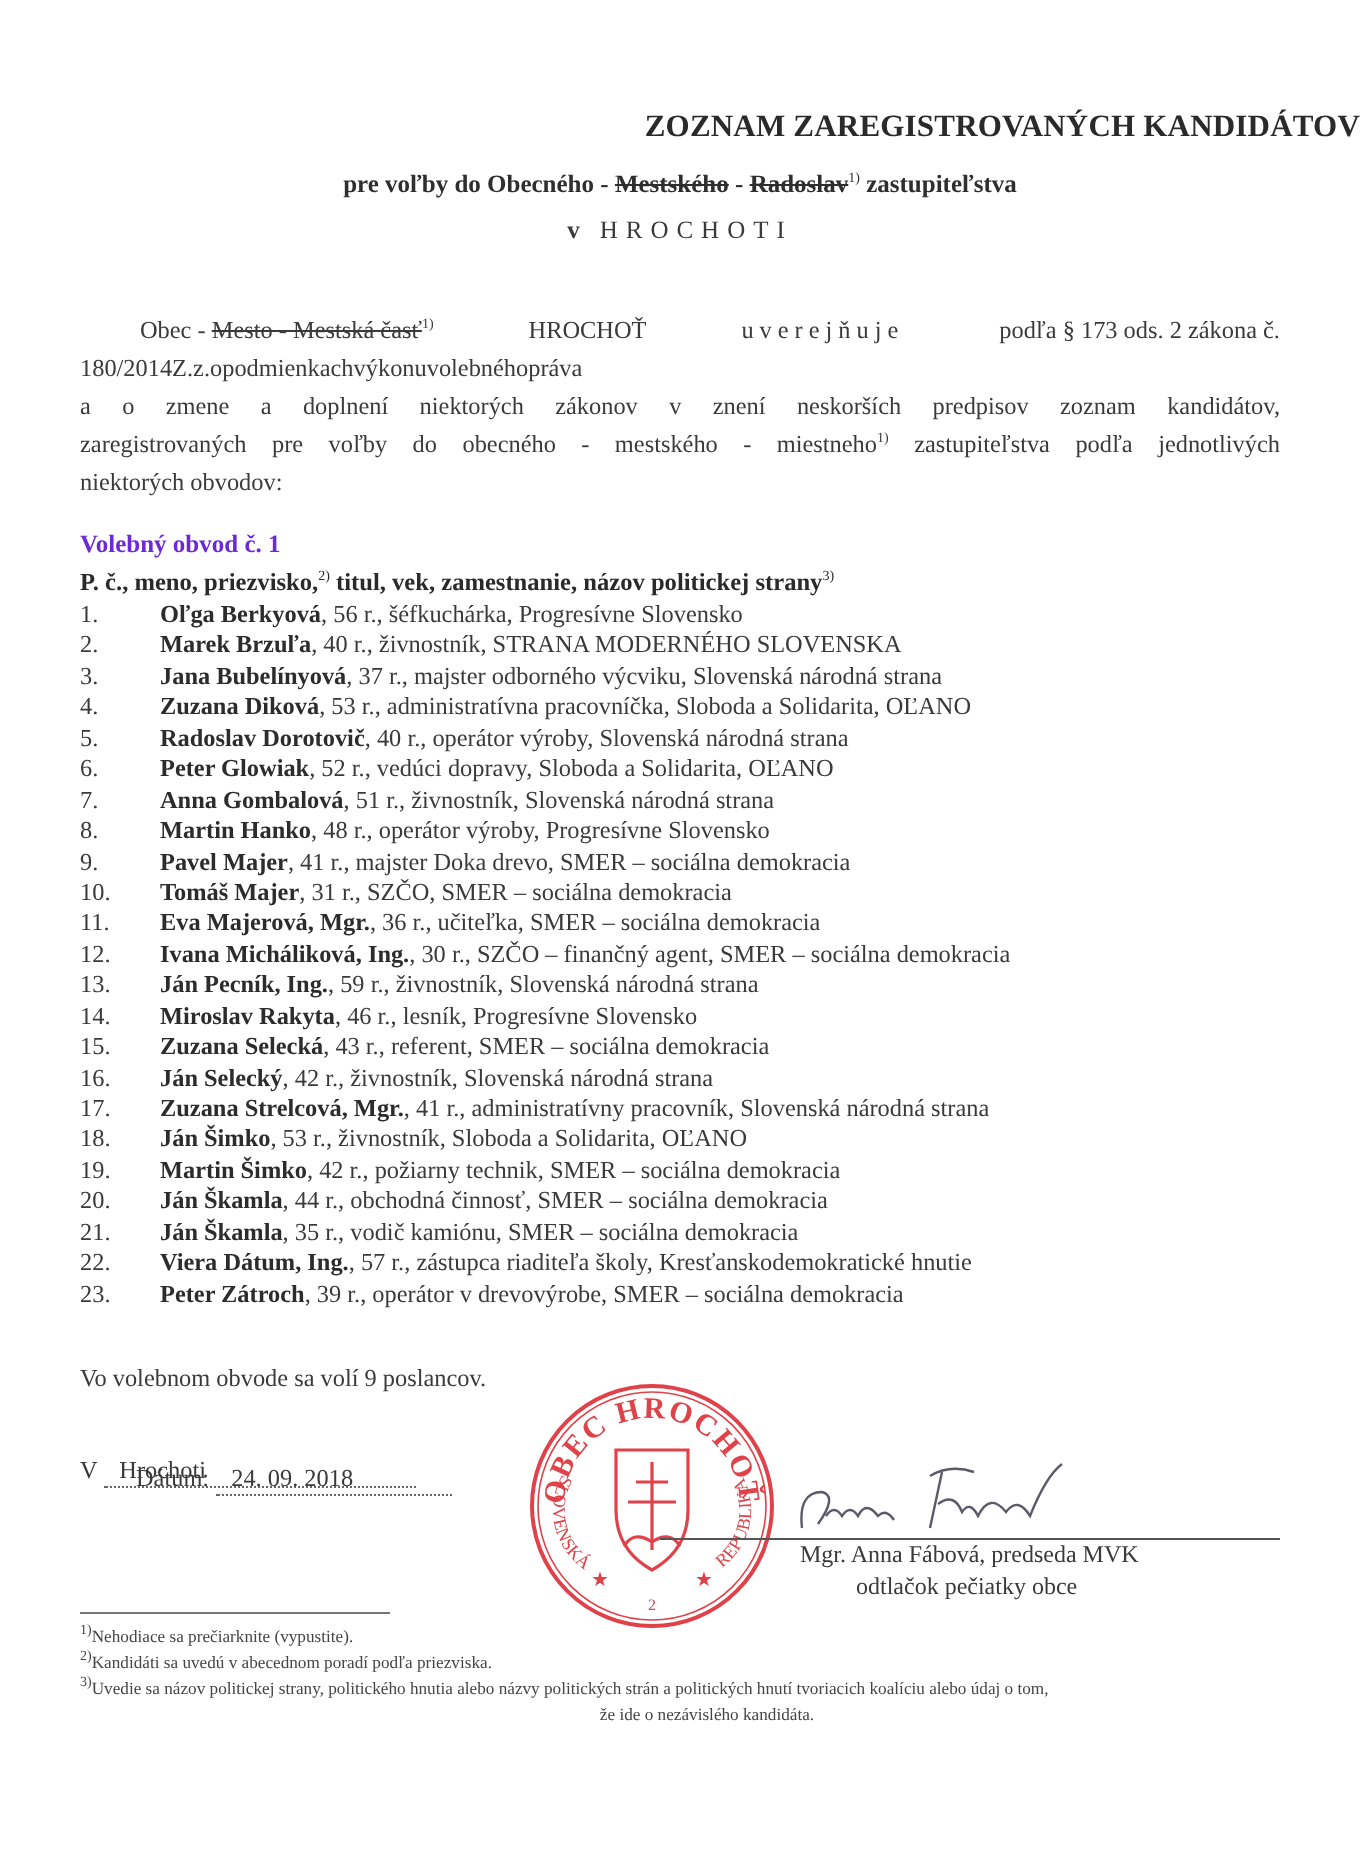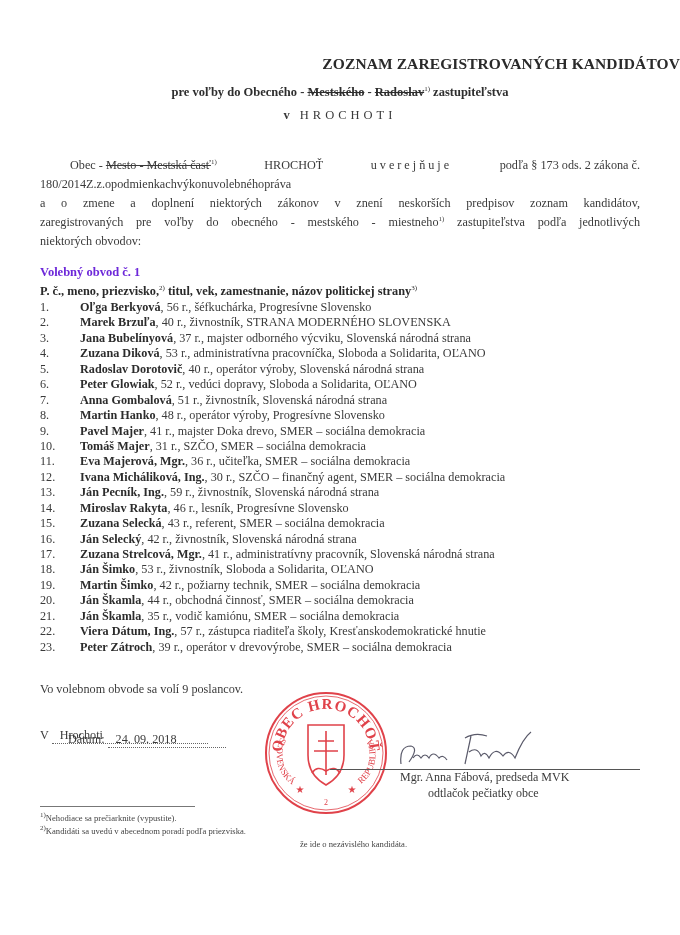--- a/index.html
+++ b/index.html
@@ -236,15 +236,16 @@
   <div class="sigline"></div>
   <div class="signer">
     <div class="l1">Mgr. Anna Fábová, predseda MVK</div>
     <div class="l2">odtlačok pečiatky obce</div>
   </div>
 
   <div class="fnrule"></div>
   <div class="footnotes" id="footnotes">
       <div><sup>1)</sup><span>Nehodiace sa prečiarknite (vypustite).</span></div>
       <div><sup>2)</sup><span>Kandidáti sa uvedú v abecednom poradí podľa priezviska.</span></div>
+      <div><sup>3)</sup><span>Uvedie sa názov politickej strany, politického hnutia alebo názvy politických strán a politických hnutí tvoriacich koalíciu alebo údaj o tom,</span></div>
       <div class="cont"><sup></sup><span>že ide o nezávislého kandidáta.</span></div>
     </div>
 </div>
 
 </body></html>

